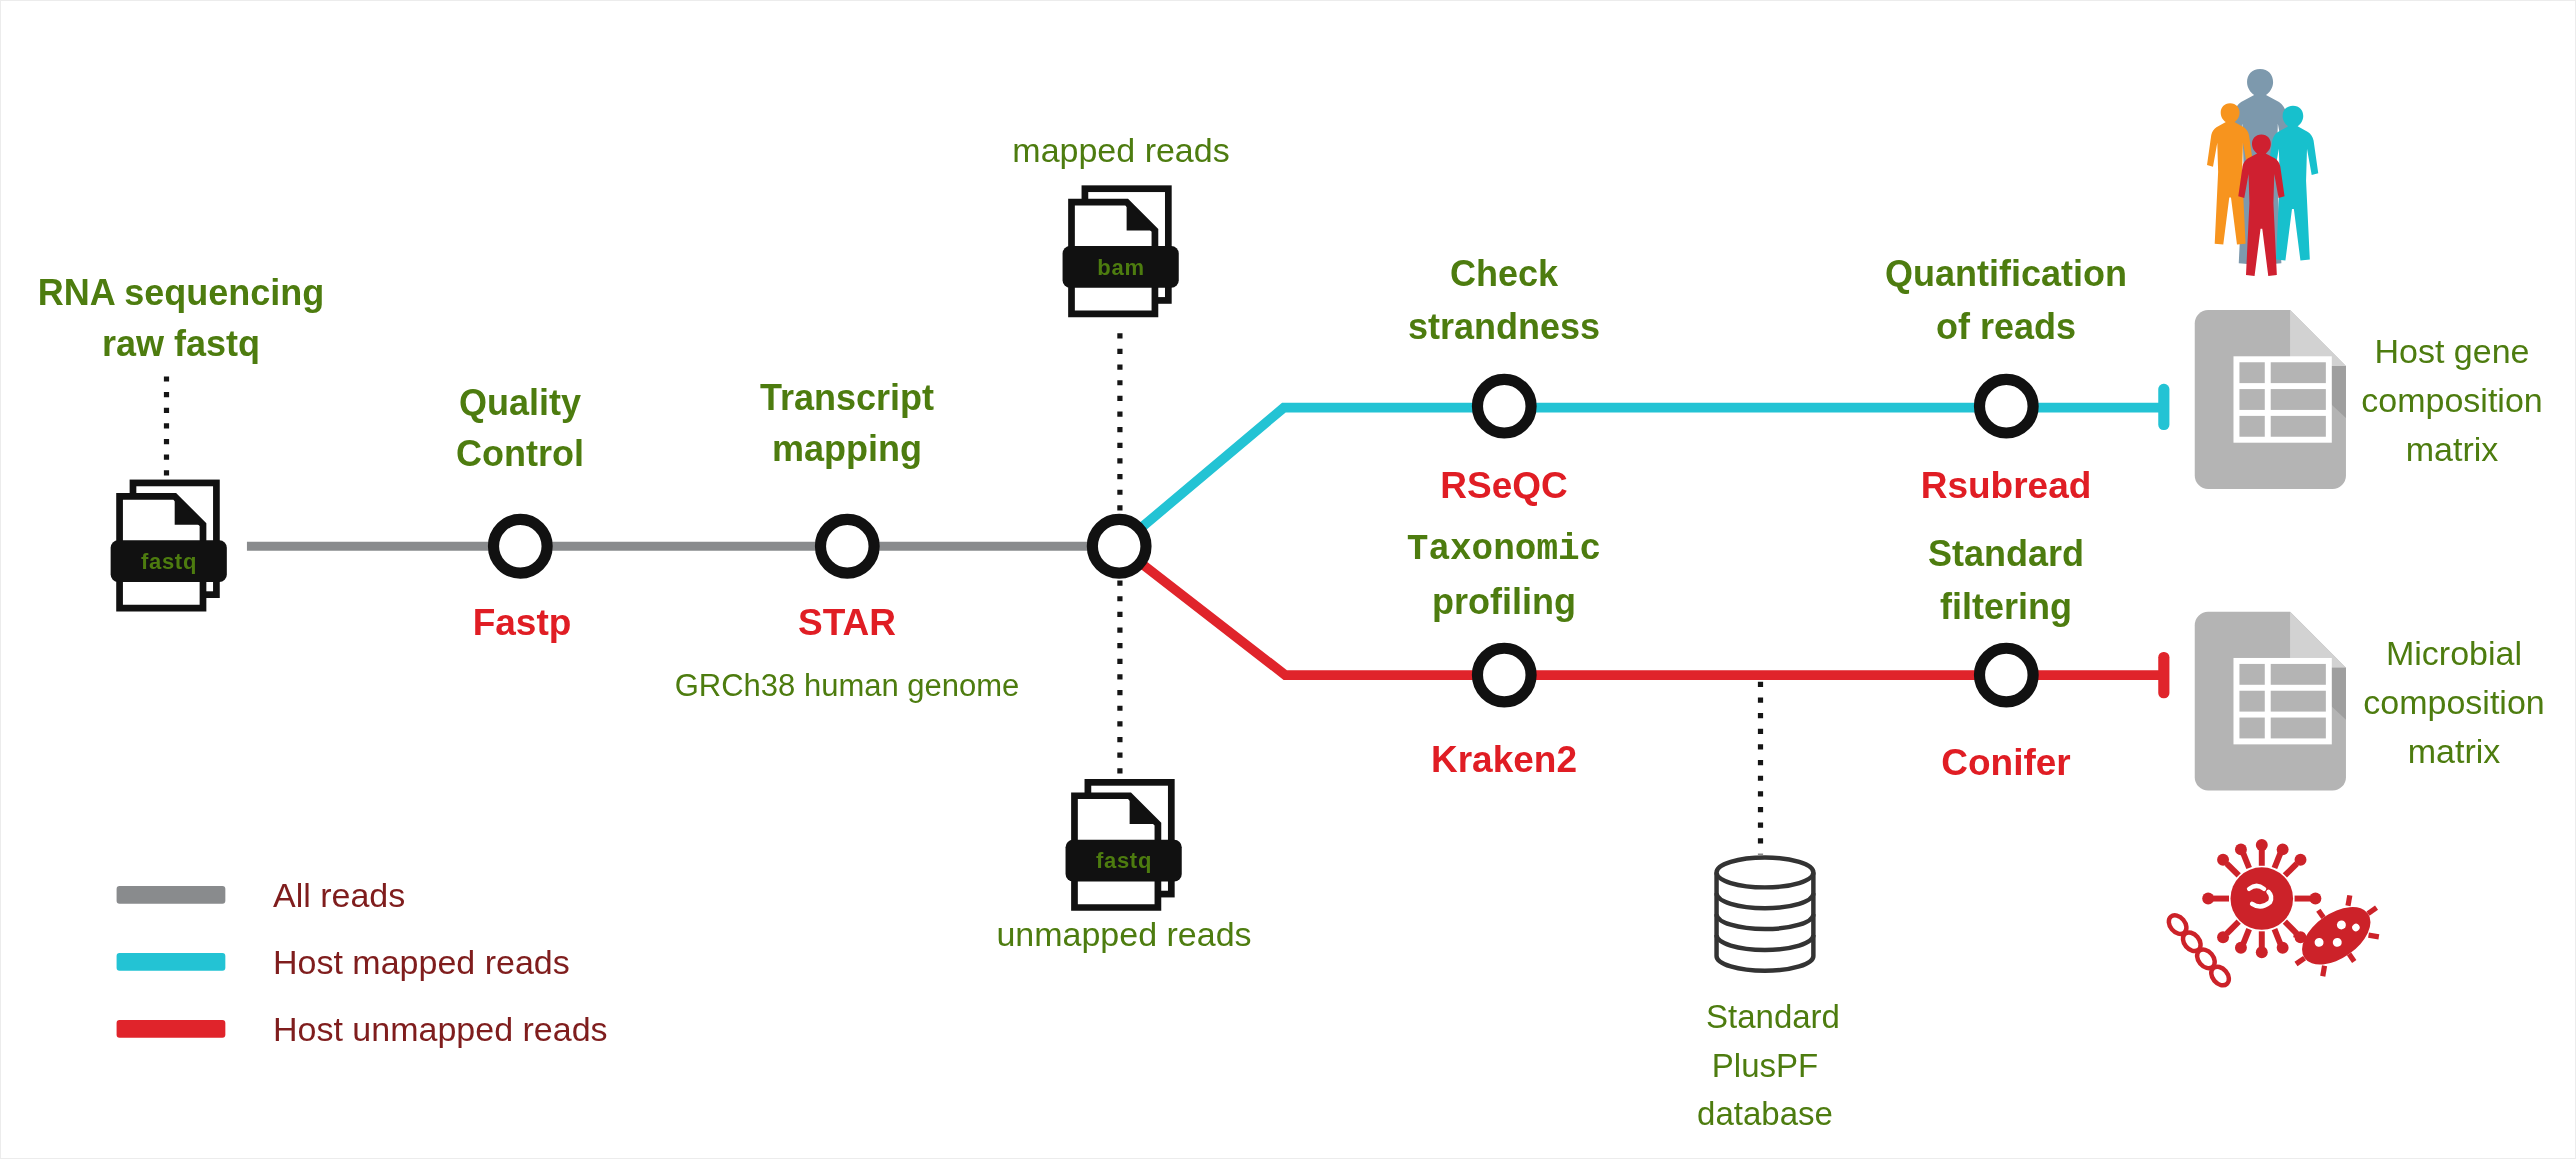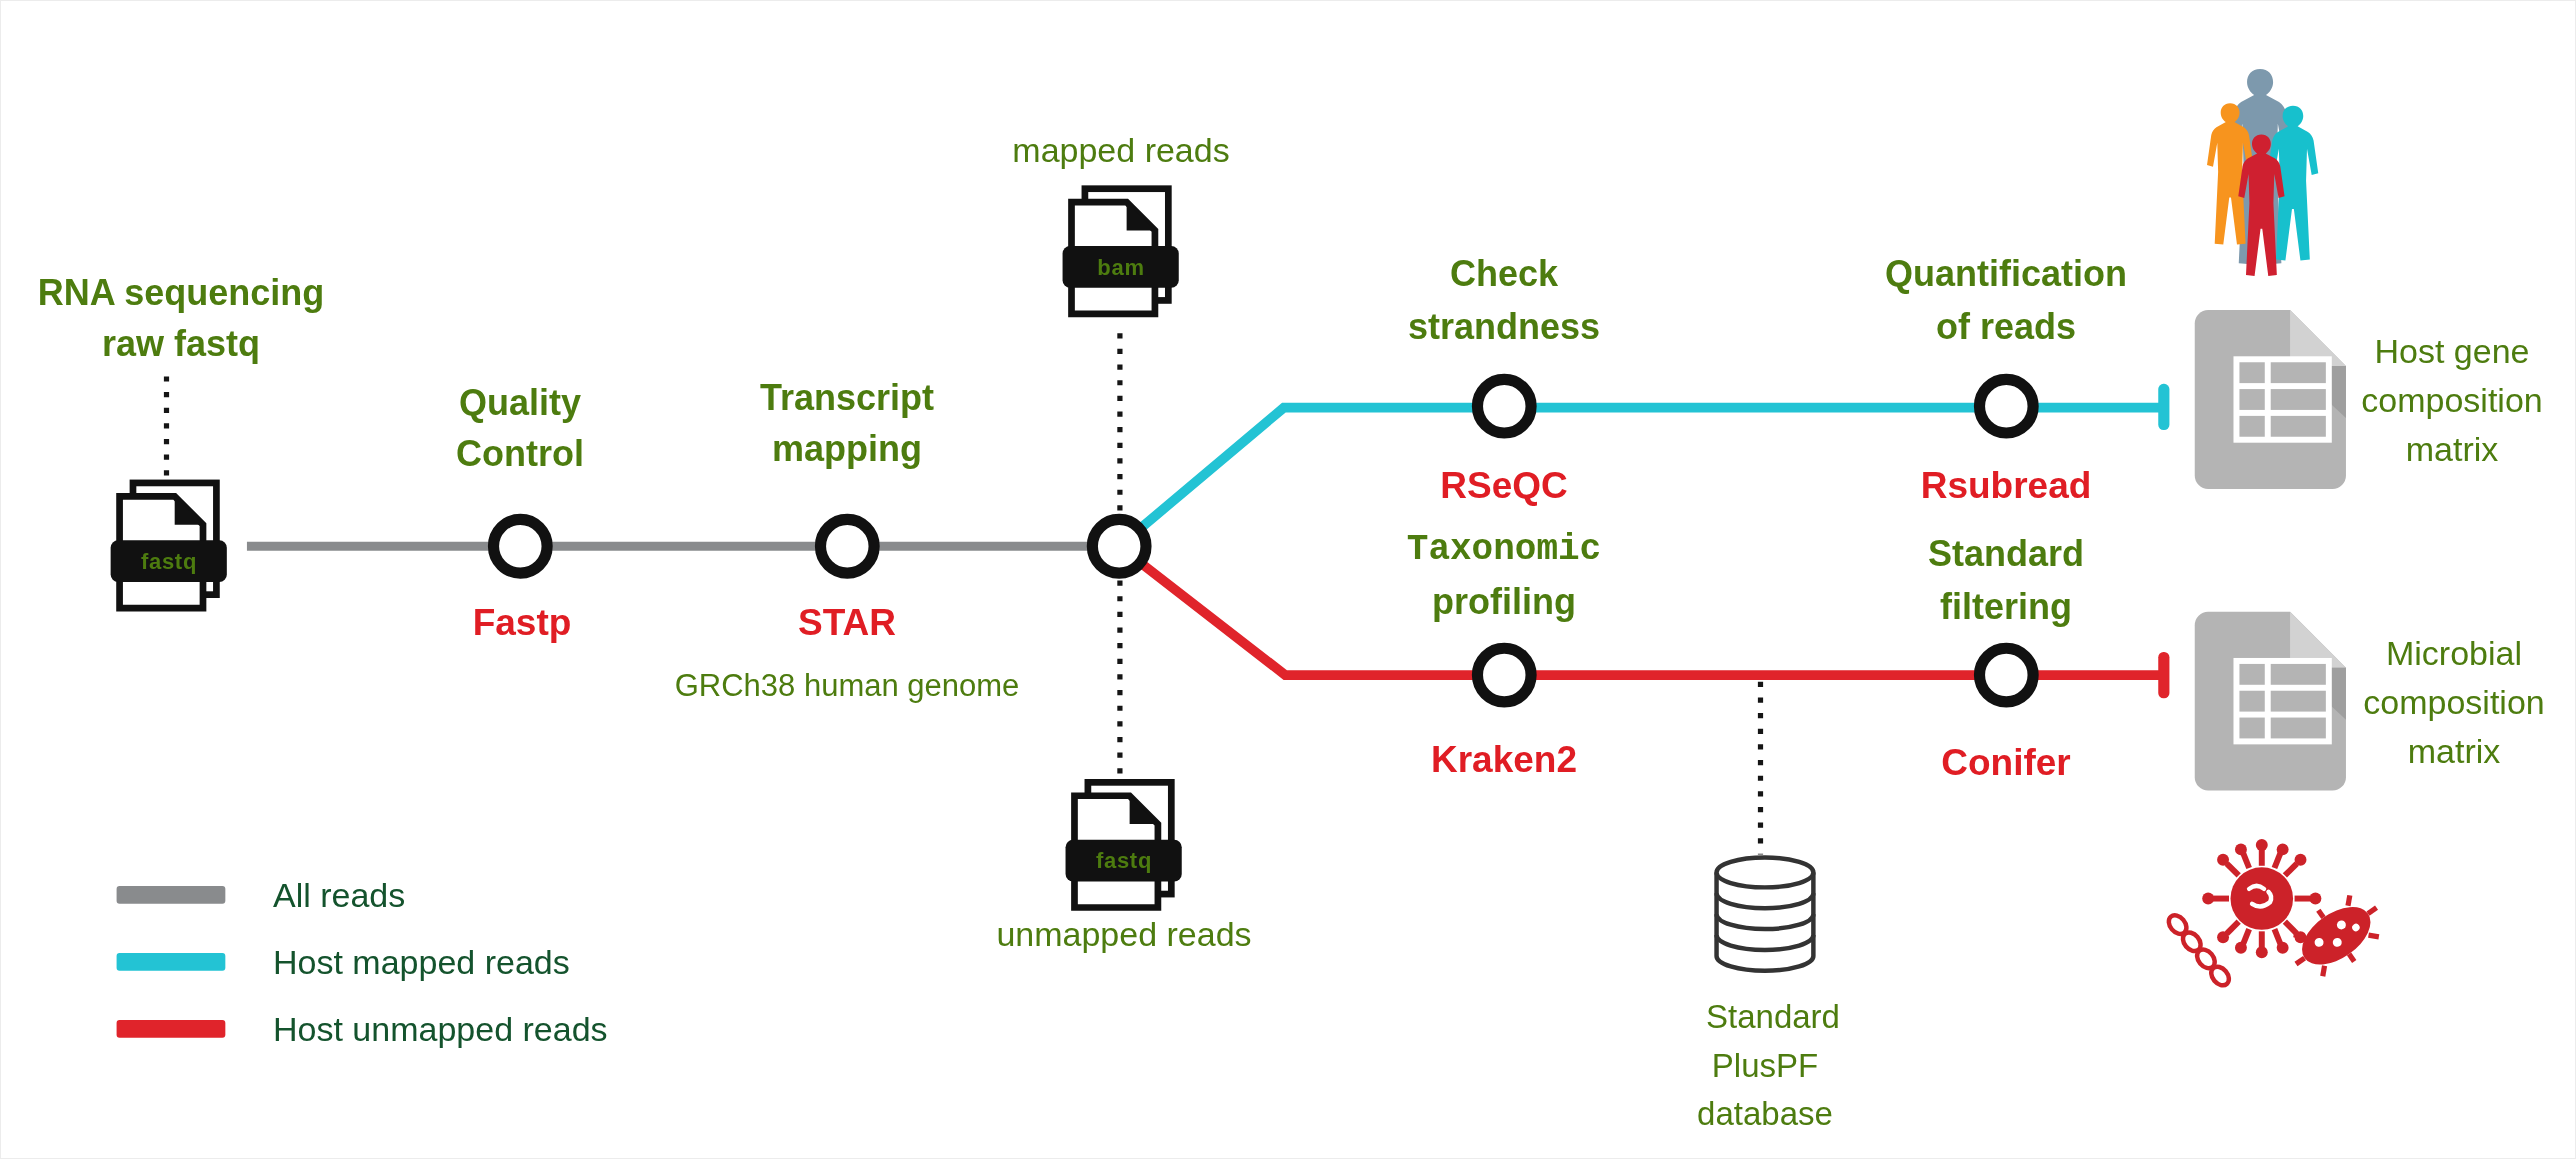--- a/index.html
+++ b/index.html
@@ -18,21 +18,21 @@
     transform:translate(-50%,-50%);
     white-space:nowrap;
     color:#4d7c0f;
     text-align:center;
     line-height:1;
   }
   .lbl-left{
     position:absolute;
     transform:translate(0,-50%);
     white-space:nowrap;
-    color:#14532d;
+    color:#7f1d1d;
     line-height:1;
   }
   .t-title{font-size:36px;font-weight:700;}
   .t-step{font-size:36px;font-weight:700;}
   .t-tool{font-size:37px;font-weight:700;color:#e01d24;}
   .t-note{font-size:31px;font-weight:400;}
   .t-file{font-size:34px;font-weight:400;}
   .t-out{font-size:34px;font-weight:400;}
   .t-db{font-size:33px;font-weight:400;}
   .t-legend{font-size:34px;font-weight:400;}

